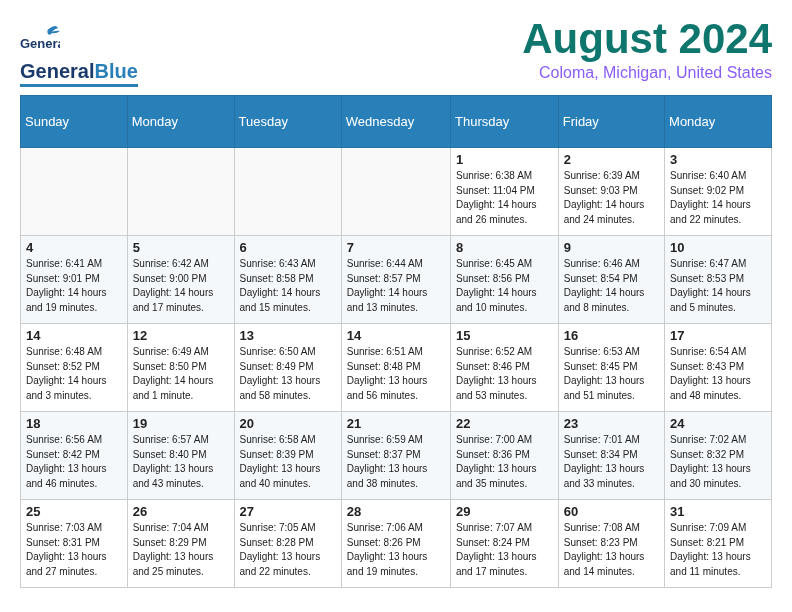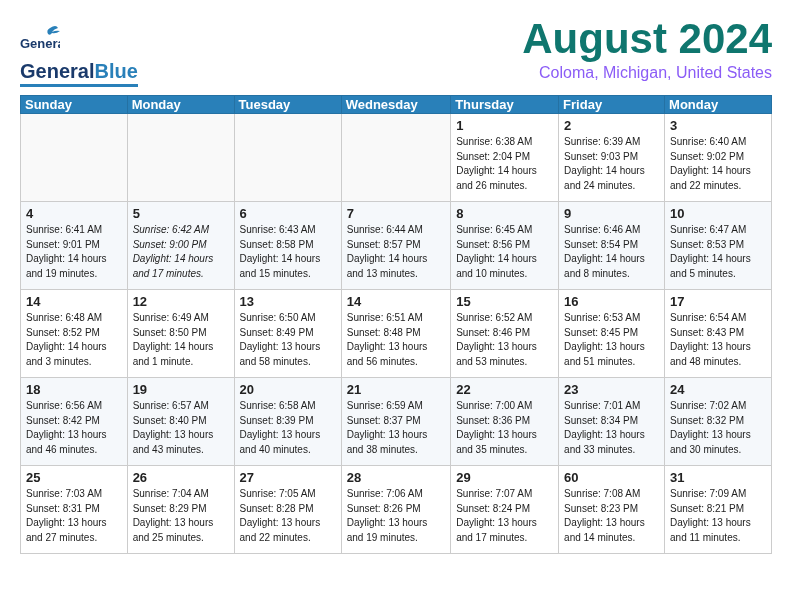--- a/index.html
+++ b/index.html
@@ -38,22 +38,22 @@
     }
     .calendar {
       width: 100%;
       border-collapse: collapse;
       margin-top: 8px;
     }
     .calendar thead th {
       background-color: #2980b9;
       color: #fff;
       font-size: 13px;
-      font-weight: bold;
-      padding: 1px 4px;
+      font-weight: normal;
+      padding: 18px 4px;
       text-align: left;
       border: 1px solid #2471a3;
     }
     .calendar tbody td {
       border: 1px solid #ccc;
       vertical-align: top;
       padding: 4px 5px;
       width: 113px;
       height: 88px;
       font-size: 10.5px;
@@ -121,21 +121,21 @@
   </thead>
   <tbody id="calendar-body">
   <tr>
         <td class="empty-cell"></td>
         <td class="empty-cell"></td>
         <td class="empty-cell"></td>
         <td class="empty-cell"></td>
         <td>
           <div class="day-number">1</div>
           <div class="day-info" style="white-space: pre-line;">Sunrise: 6:38 AM
-Sunset: 2:04 PM
+Sunset: 11:04 PM
 Daylight: 14 hours
 and 26 minutes.</div>
         </td>
         <td>
           <div class="day-number">2</div>
           <div class="day-info" style="white-space: pre-line;">Sunrise: 6:39 AM
 Sunset: 9:03 PM
 Daylight: 14 hours
 and 24 minutes.</div>
         </td>
@@ -150,21 +150,21 @@
       <tr>
         <td>
           <div class="day-number">4</div>
           <div class="day-info" style="white-space: pre-line;">Sunrise: 6:41 AM
 Sunset: 9:01 PM
 Daylight: 14 hours
 and 19 minutes.</div>
         </td>
         <td>
           <div class="day-number">5</div>
-          <div class="day-info" style="white-space: pre-line; font-style: italic;">Sunrise: 6:42 AM
+          <div class="day-info" style="white-space: pre-line;">Sunrise: 6:42 AM
 Sunset: 9:00 PM
 Daylight: 14 hours
 and 17 minutes.</div>
         </td>
         <td>
           <div class="day-number">6</div>
           <div class="day-info" style="white-space: pre-line;">Sunrise: 6:43 AM
 Sunset: 8:58 PM
 Daylight: 14 hours
 and 15 minutes.</div>

